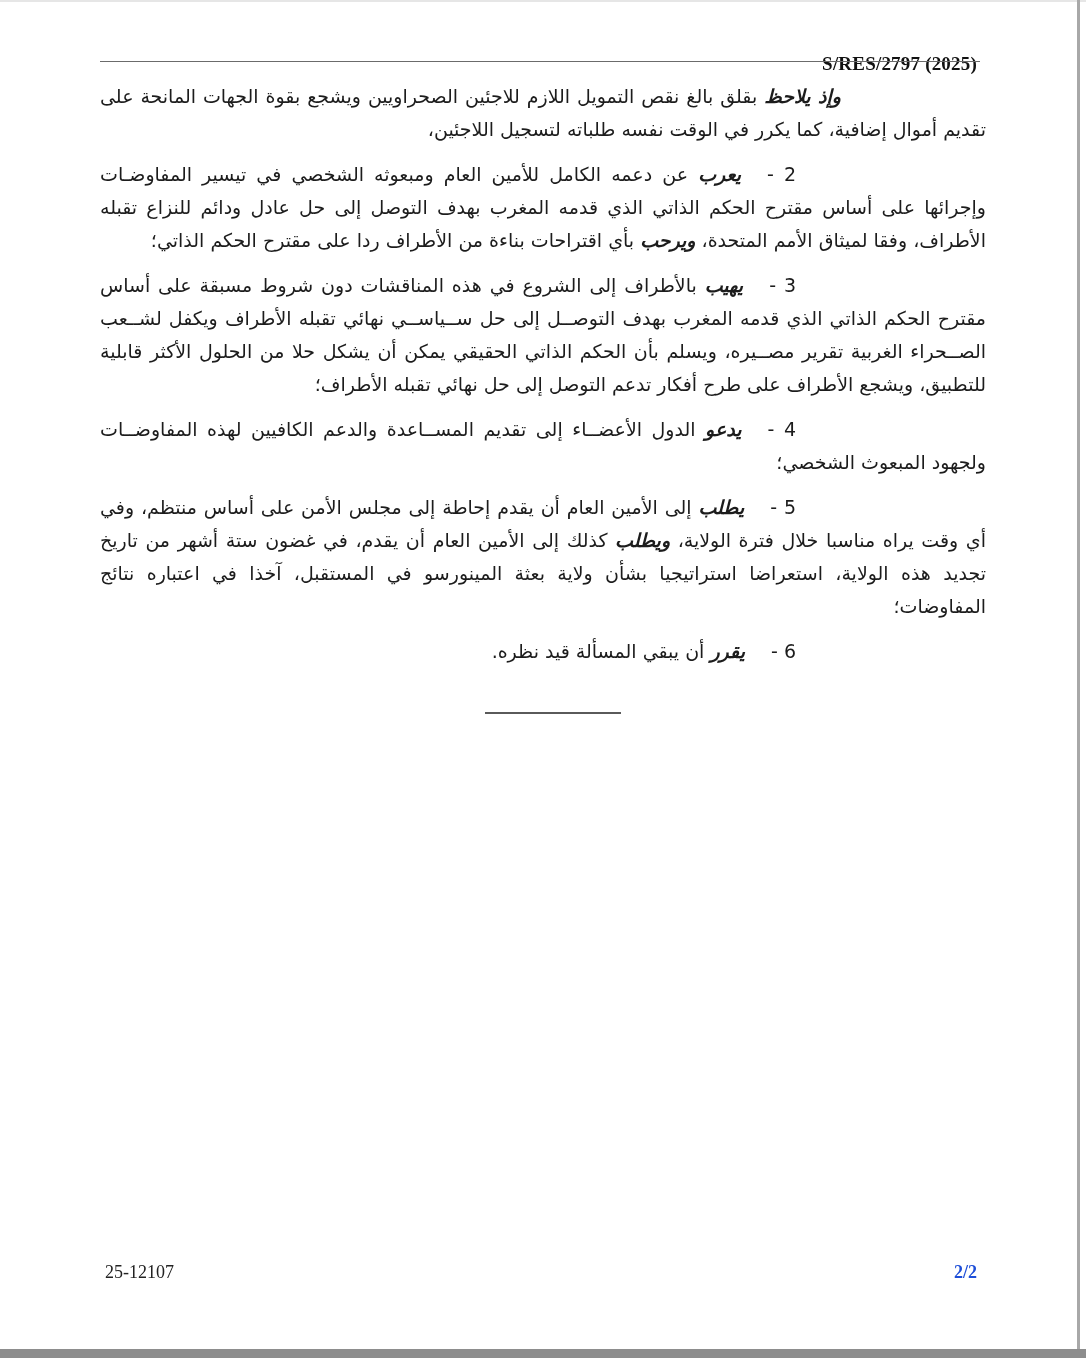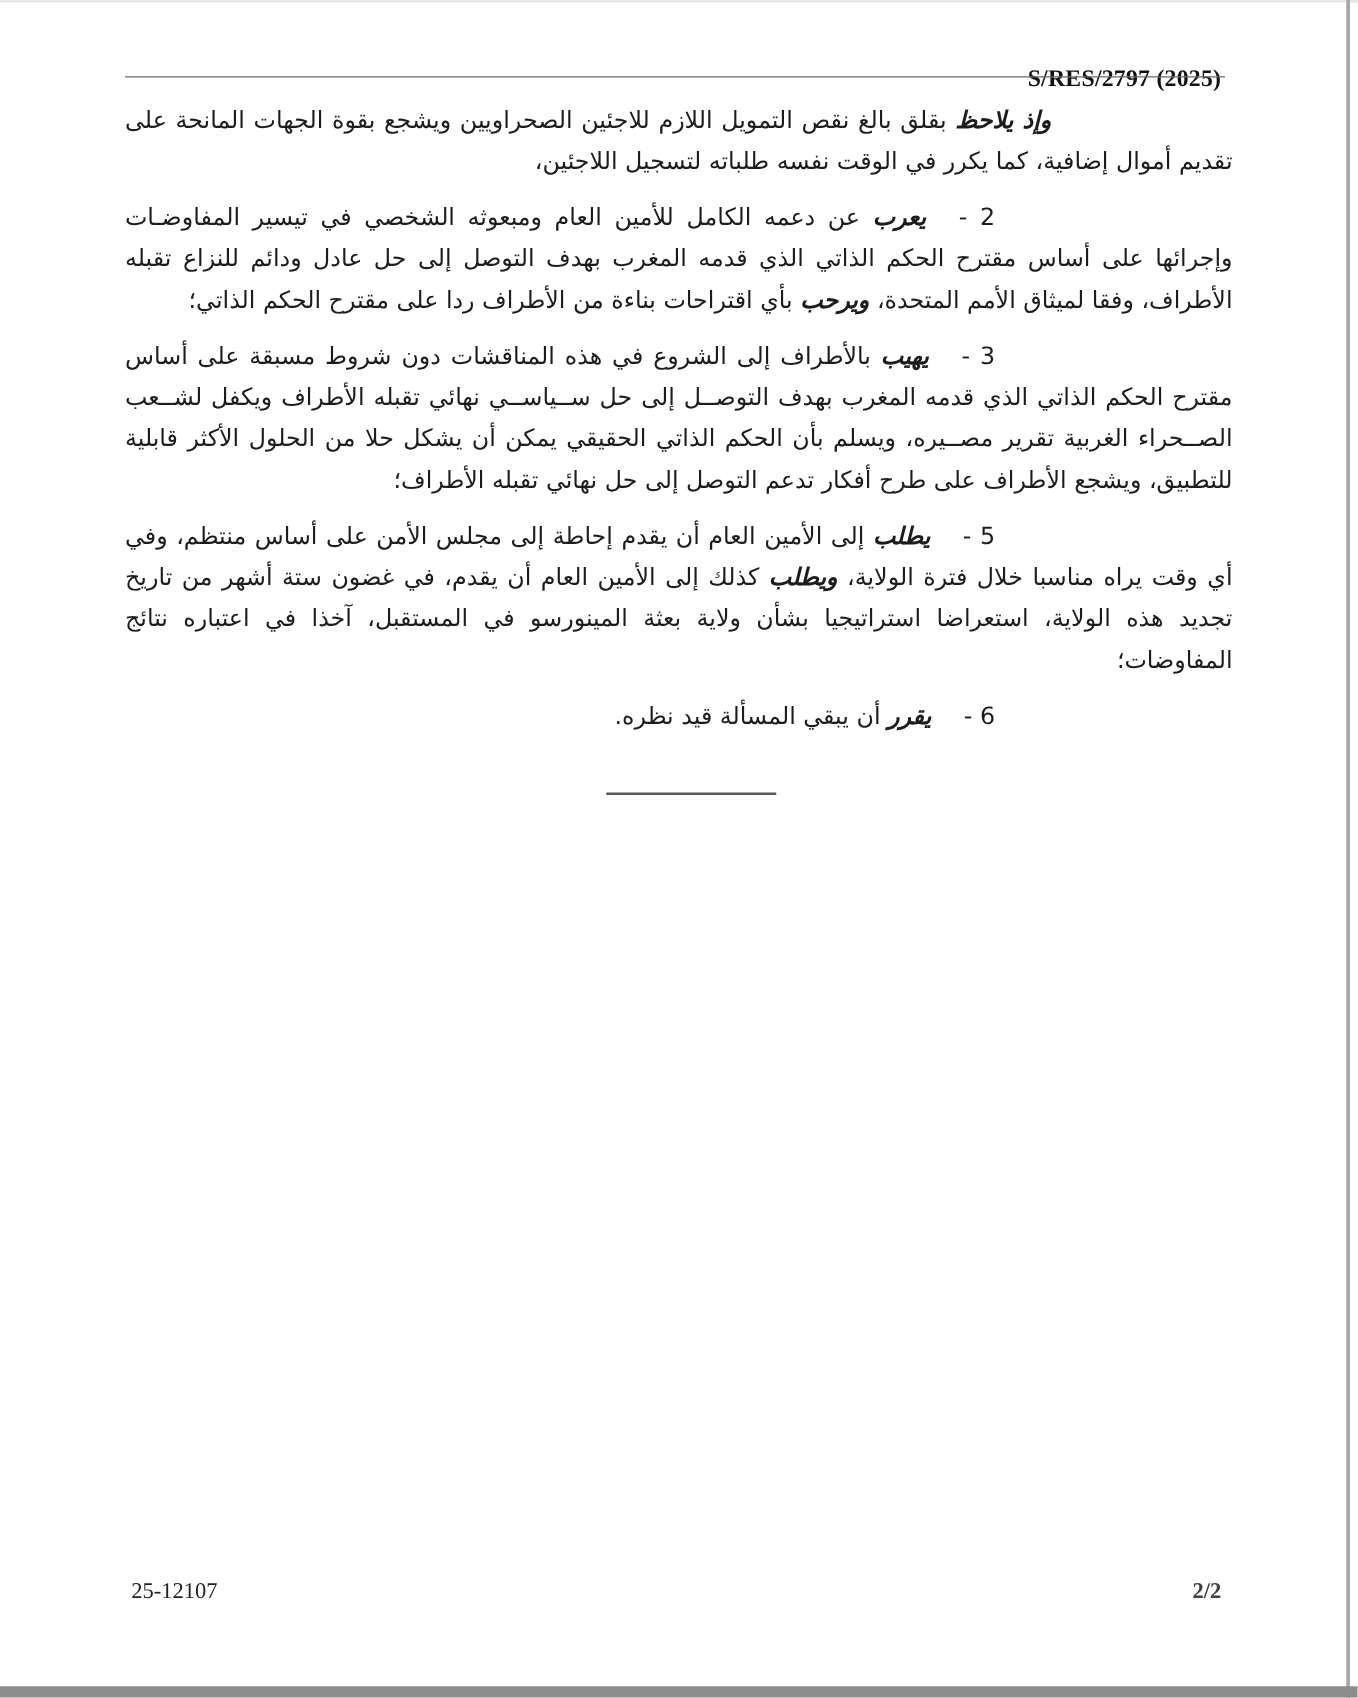--- a/index.html
+++ b/index.html
@@ -44,36 +44,37 @@
     border-top:2px solid #5a5a5a;
   }
 
   
   .footer-left{
     position:absolute;top:1262px;left:105px;
     font-family:"Liberation Serif",serif;font-size:18px;color:#222;
   }
   .footer-right{
     position:absolute;top:1262px;right:109px;
-    font-family:"Liberation Serif",serif;font-size:18px;font-weight:bold;color:#404040;
+    font-family:"Liberation Serif",serif;font-size:18px;font-weight:bold;color:#1d4ed8;
   }
 </style>
 </head>
 <body>
 
 <div class="scan-top"></div>
 <div class="scan-right"></div>
 <div class="scan-bottom"></div>
 
 <div class="doc-symbol">S/RES/2797 (2025)</div>
 <div class="header-rule"></div>
 
 <div class="content">
   <p class="para preamble"><span class="lead">وإذ يلاحظ</span><span> بقلق بالغ نقص التمويل اللازم للاجئين الصحراويين ويشجع بقوة الجهات المانحة على تقديم أموال إضافية، كما يكرر في الوقت نفسه طلباته لتسجيل اللاجئين،</span></p>
     <p class="para numbered"><span class="pnum">2 -</span><span class="gap"></span><span class="lead">يعرب</span><span> عن دعمه الكامل للأمين العام ومبعوثه الشخصي في تيسير المفاوضـات وإجرائها على أساس مقترح الحكم الذاتي الذي قدمه المغرب بهدف التوصل إلى حل عادل ودائم للنزاع تقبله الأطراف، وفقا لميثاق الأمم المتحدة، </span><span class="lead">ويرحب</span><span> بأي اقتراحات بناءة من الأطراف ردا على مقترح الحكم الذاتي؛</span></p>
     <p class="para numbered"><span class="pnum">3 -</span><span class="gap"></span><span class="lead">يهيب</span><span> بالأطراف إلى الشروع في هذه المناقشات دون شروط مسبقة على أساس مقترح الحكم الذاتي الذي قدمه المغرب بهدف التوصــل إلى حل ســياســي نهائي تقبله الأطراف ويكفل لشــعب الصــحراء الغربية تقرير مصــيره، ويسلم بأن الحكم الذاتي الحقيقي يمكن أن يشكل حلا من الحلول الأكثر قابلية للتطبيق، ويشجع الأطراف على طرح أفكار تدعم التوصل إلى حل نهائي تقبله الأطراف؛</span></p>
+    <p class="para numbered"><span class="pnum">4 -</span><span class="gap"></span><span class="lead">يدعو</span><span> الدول الأعضــاء إلى تقديم المســاعدة والدعم الكافيين لهذه المفاوضــات ولجهود المبعوث الشخصي؛</span></p>
     <p class="para numbered"><span class="pnum">5 -</span><span class="gap"></span><span class="lead">يطلب</span><span> إلى الأمين العام أن يقدم إحاطة إلى مجلس الأمن على أساس منتظم، وفي أي وقت يراه مناسبا خلال فترة الولاية، </span><span class="lead">ويطلب</span><span> كذلك إلى الأمين العام أن يقدم، في غضون ستة أشهر من تاريخ تجديد هذه الولاية، استعراضا استراتيجيا بشأن ولاية بعثة المينورسو في المستقبل، آخذا في اعتباره نتائج المفاوضات؛</span></p>
     <p class="para numbered"><span class="pnum">6 -</span><span class="gap"></span><span class="lead">يقرر</span><span> أن يبقي المسألة قيد نظره.</span></p>
     <div class="divider"></div>
 </div>
 
 <div class="footer-left">25-12107</div>
 <div class="footer-right">2/2</div>
 
 </body></html>

